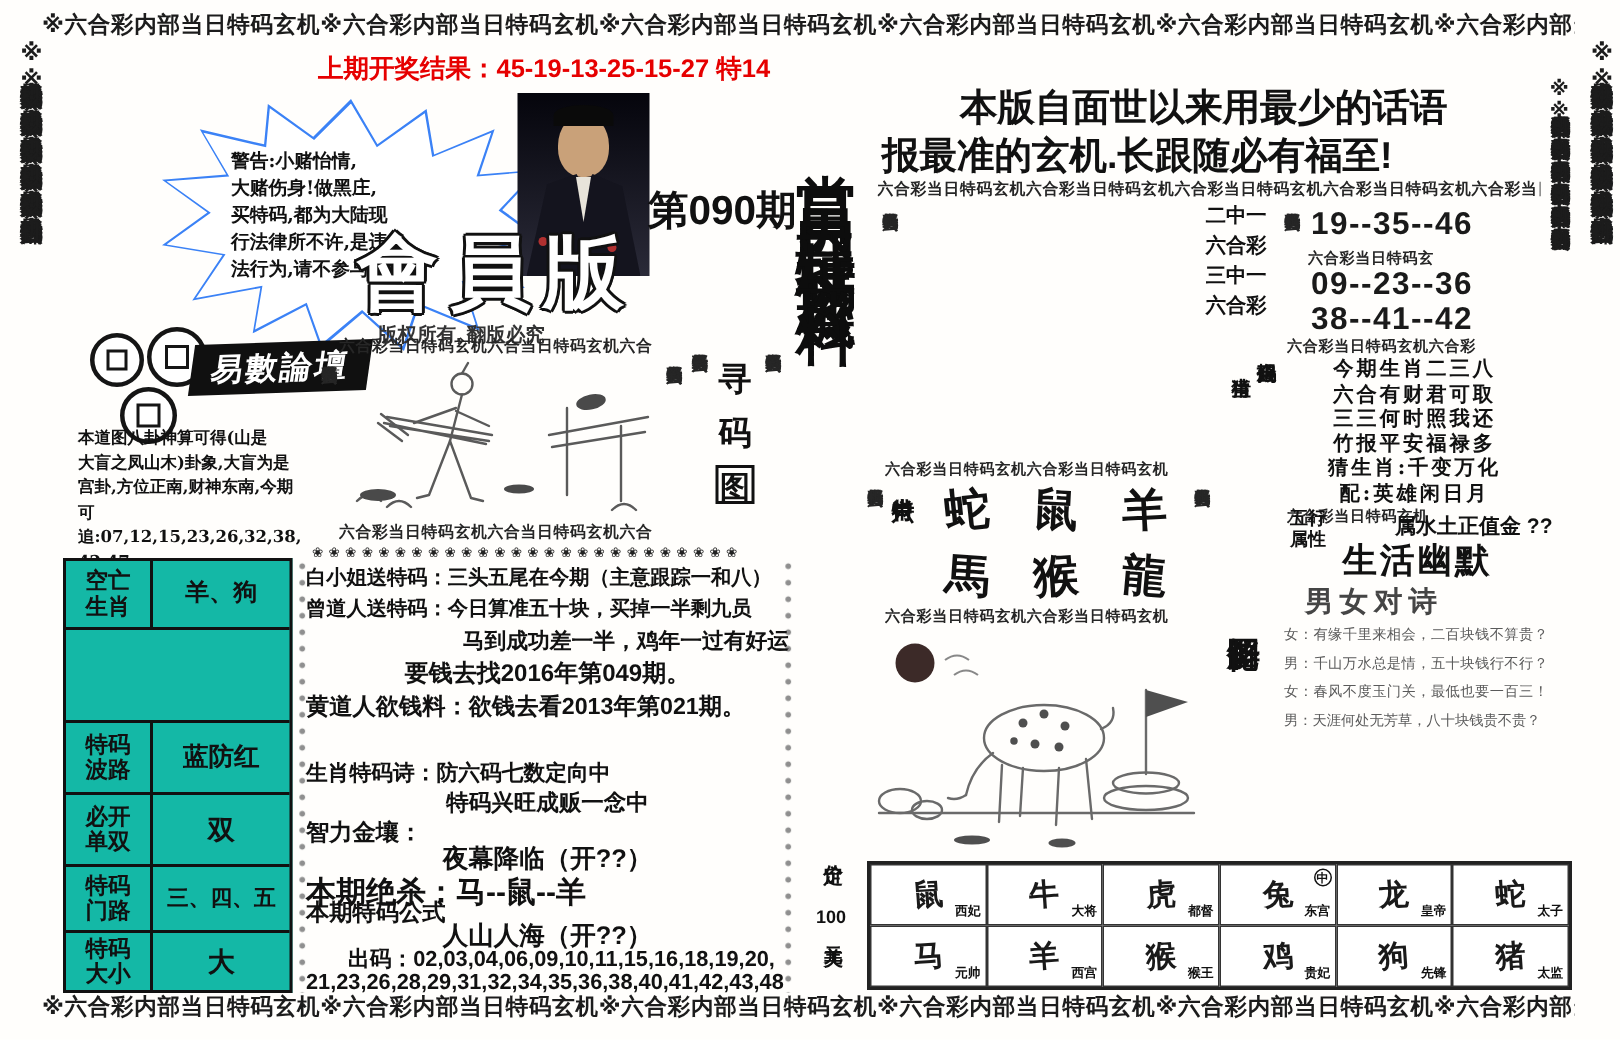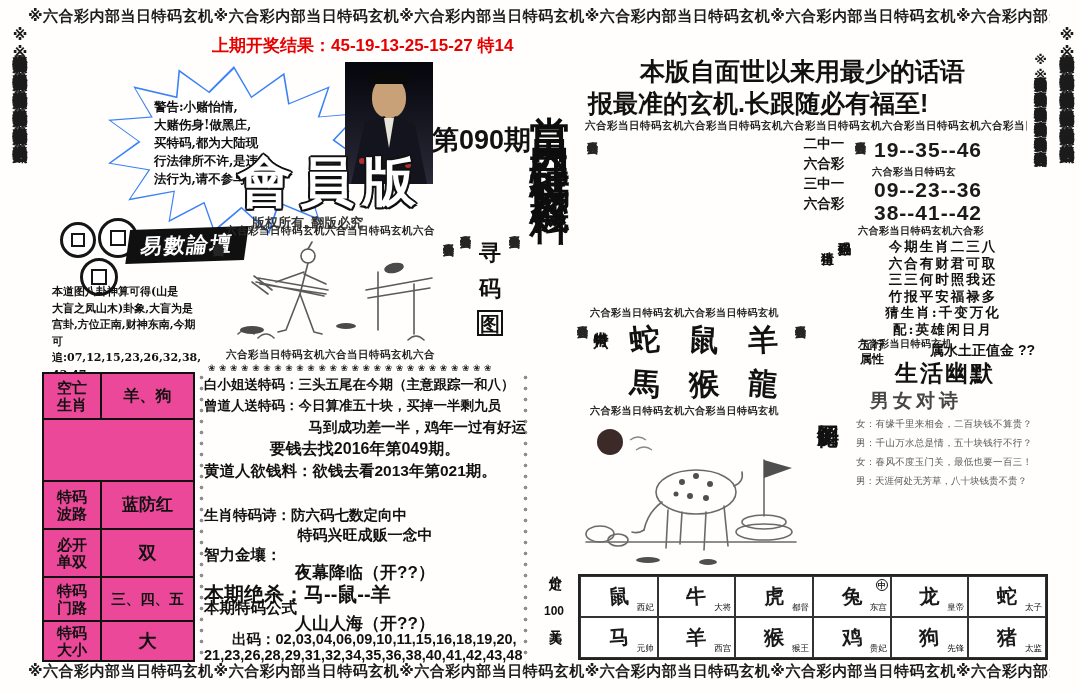--- a/index.html
+++ b/index.html
@@ -12,30 +12,30 @@
   .btext { font-size:10.5px; font-weight:bold; overflow:hidden; white-space:nowrap; color:#262626; letter-spacing:0.5px; }
   .vb { writing-mode:vertical-rl; text-orientation:upright; font-size:10.5px; font-weight:bold; overflow:hidden; color:#262626; }
   .vtext { writing-mode:vertical-rl; text-orientation:upright; }
   .brush { font-family:"DejaVu Serif","Liberation Serif",serif; font-weight:bold; }
   .pre { white-space:pre-line; }
   .dots { background-image:radial-gradient(circle at 50% 50%, #8f8f8f 1.6px, transparent 2.2px); background-size:9px 11px; }
   .outline { color:#fff; text-shadow:-2px 0 #111,2px 0 #111,0 -2px #111,0 2px #111,-1.5px -1.5px #111,1.5px 1.5px #111,-1.5px 1.5px #111,1.5px -1.5px #111; }
   .coin { position:absolute; border:3px solid #151515; border-radius:50%; background:#fff; }
   .coin::after { content:""; position:absolute; inset:26%; border:2.5px solid #151515; background:#fff; }
   .star { clip-path:polygon(50% 0%,57% 18%,70% 4%,72% 22%,88% 12%,84% 30%,100% 28%,90% 44%,100% 55%,86% 60%,96% 75%,80% 73%,84% 92%,68% 82%,64% 100%,53% 85%,42% 99%,38% 82%,24% 93%,26% 75%,8% 80%,16% 62%,0% 58%,12% 45%,0% 32%,17% 30%,10% 12%,27% 18%,28% 2%,40% 15%); }
-  .ltable { border:2px solid #111; display:flex; flex-direction:column; background:#ec4899; }
+  .ltable { border:2px solid #111; display:flex; flex-direction:column; background:#14b8a6; }
   .lrow { display:flex; border-bottom:2px solid #111; }
   .lrow:last-child { border-bottom:none; }
   .lcell-label { width:58px; border-right:2px solid #111; display:flex; align-items:center; justify-content:center; font-weight:bold; font-size:15px; line-height:17px; text-align:center; }
   .lcell-value { flex:1; display:flex; align-items:center; justify-content:center; font-weight:bold; text-align:center; line-height:20px; }
   .mline { left:204px; width:322px; font-weight:bold; white-space:nowrap; }
   .zgrid { display:grid; grid-template-columns:repeat(6,1fr); grid-template-rows:repeat(2,1fr); border:2px solid #222; background:#fff; }
   .zcell { border:1px solid #333; position:relative; display:flex; align-items:center; justify-content:center; }
   .zanimal { font-family:"DejaVu Serif","Liberation Serif",serif; font-weight:bold; font-size:20px; color:#1a1a1a; transform:rotate(-4deg); }
-  .ztitle { position:absolute; right:3px; bottom:2px; font-size:8.5px; font-weight:normal; color:#111; }
+  .ztitle { position:absolute; right:3px; bottom:2px; font-size:8.5px; font-weight:bold; color:#111; }
   .zmark { position:absolute; right:2px; top:2px; font-size:8px; font-weight:bold; border:1px solid #111; border-radius:50%; width:12px; height:12px; line-height:11px; text-align:center; }
   .poemline { font-size:13.5px; font-weight:bold; letter-spacing:2px; text-align:center; line-height:16.5px; font-family:"DejaVu Serif","Liberation Serif",serif; }
   .nums { font-size:21px; font-weight:bold; letter-spacing:1px; color:#1a1a1a; white-space:nowrap; }
 </style>
 </head>
 <body>
 
 <div id="page">
 
   <div class="abs strip" style="left:28px; top:7px; width:1022px; height:24px;">※六合彩内部当日特码玄机※六合彩内部当日特码玄机※六合彩内部当日特码玄机※六合彩内部当日特码玄机※六合彩内部当日特码玄机※六合彩内部当日特码玄机※</div>

